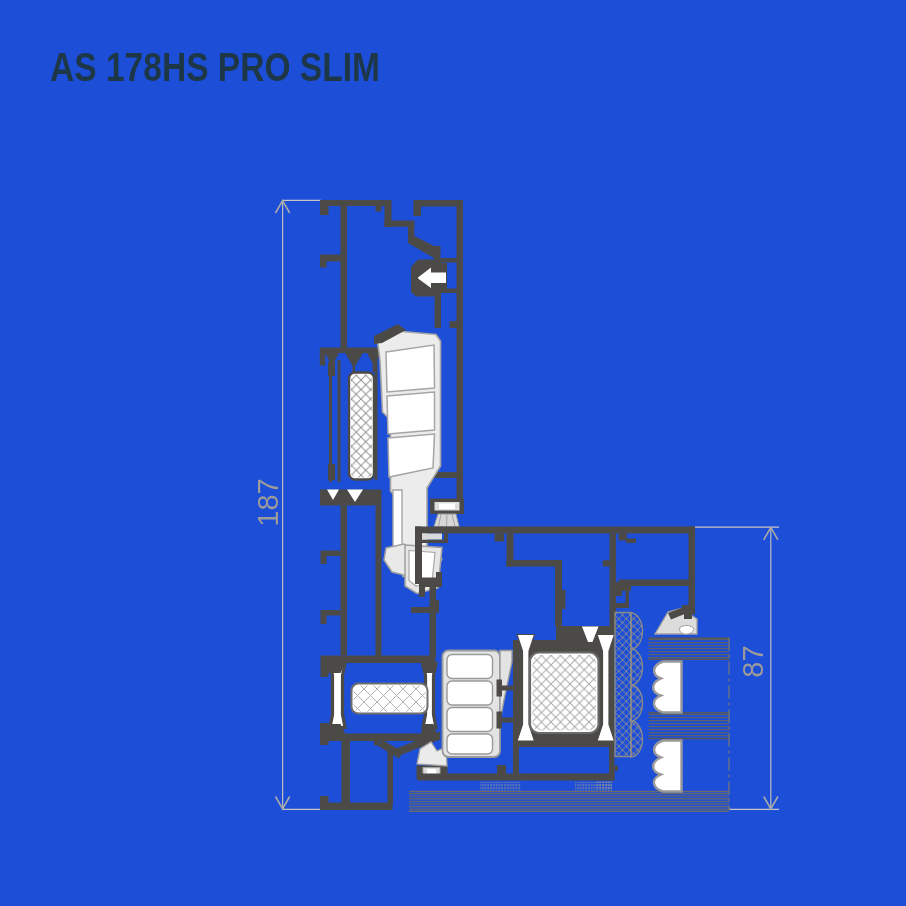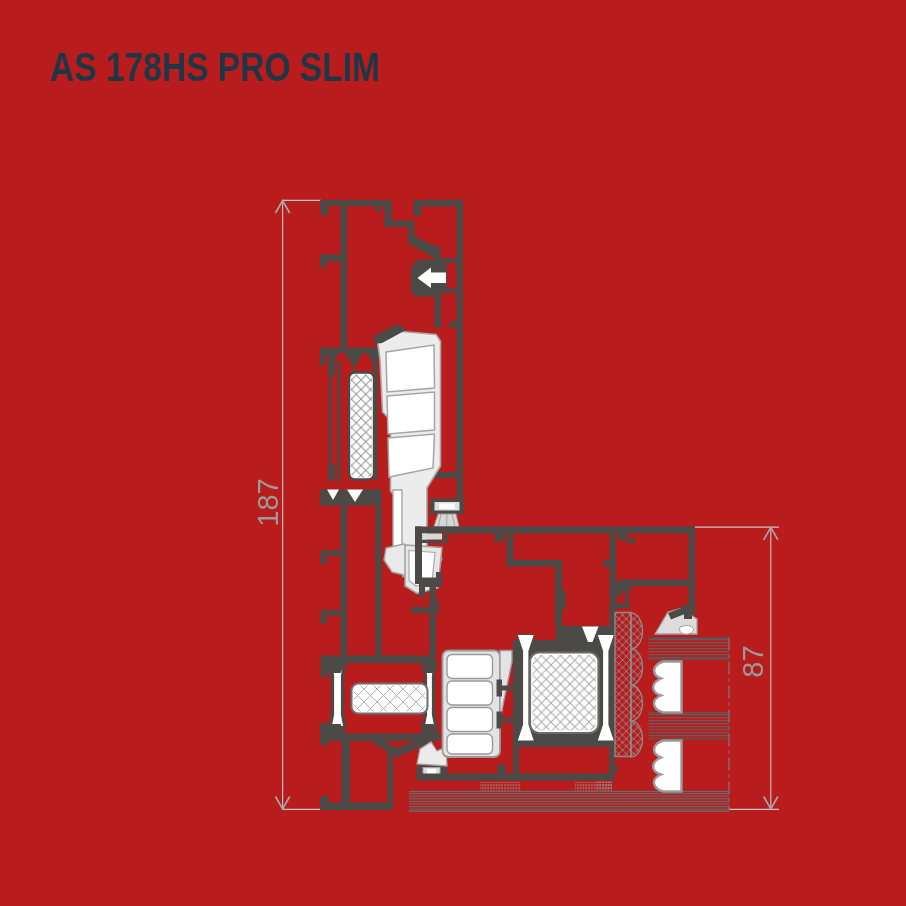--- a/index.html
+++ b/index.html
@@ -1,16 +1,16 @@
 <!DOCTYPE html>
 <html><head>
 <meta charset="utf-8">
 <style>
   html,body{margin:0;padding:0;background:#ffffff;}
-  .page{position:relative;width:906px;height:906px;background:#b91c1c;overflow:hidden;}
+  .page{position:relative;width:906px;height:906px;background:#1d4ed8;overflow:hidden;}
   svg{position:absolute;left:0;top:0;}
 </style>
 </head>
 <body>
 <div class="page">
 <svg width="906" height="906" viewBox="0 0 906 906">
 <defs>
   <pattern id="xh1" width="9.5" height="9.5" patternUnits="userSpaceOnUse">
     <path d="M0,0 L9.5,9.5 M9.5,0 L0,9.5" stroke="#939393" stroke-width="1" fill="none"></path>
   </pattern>

